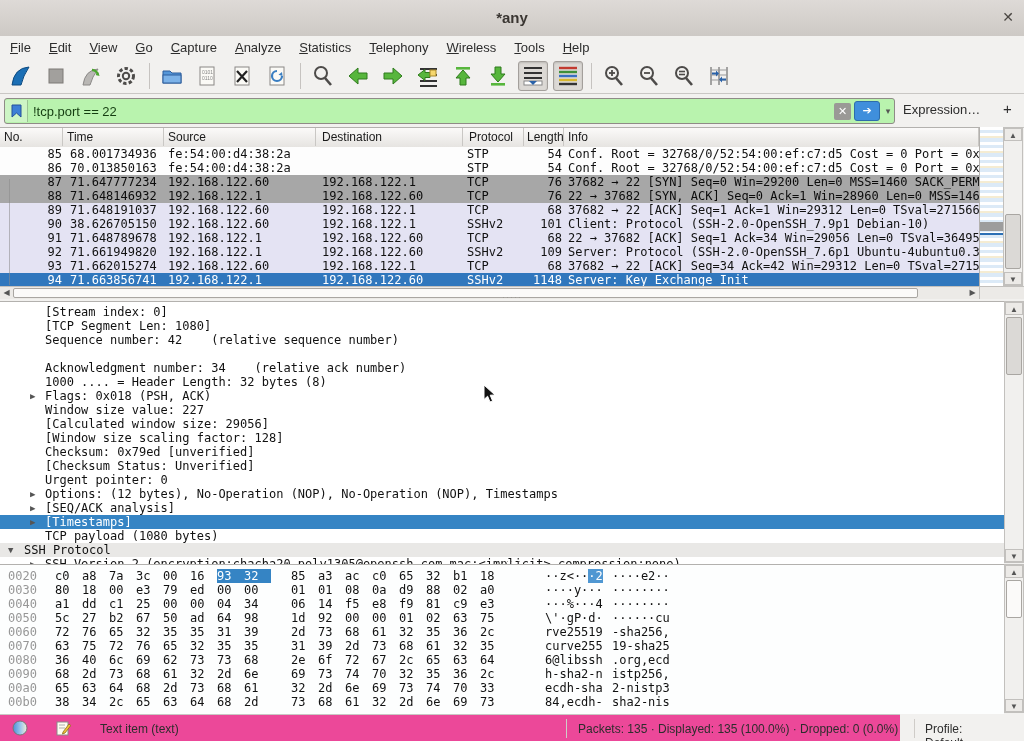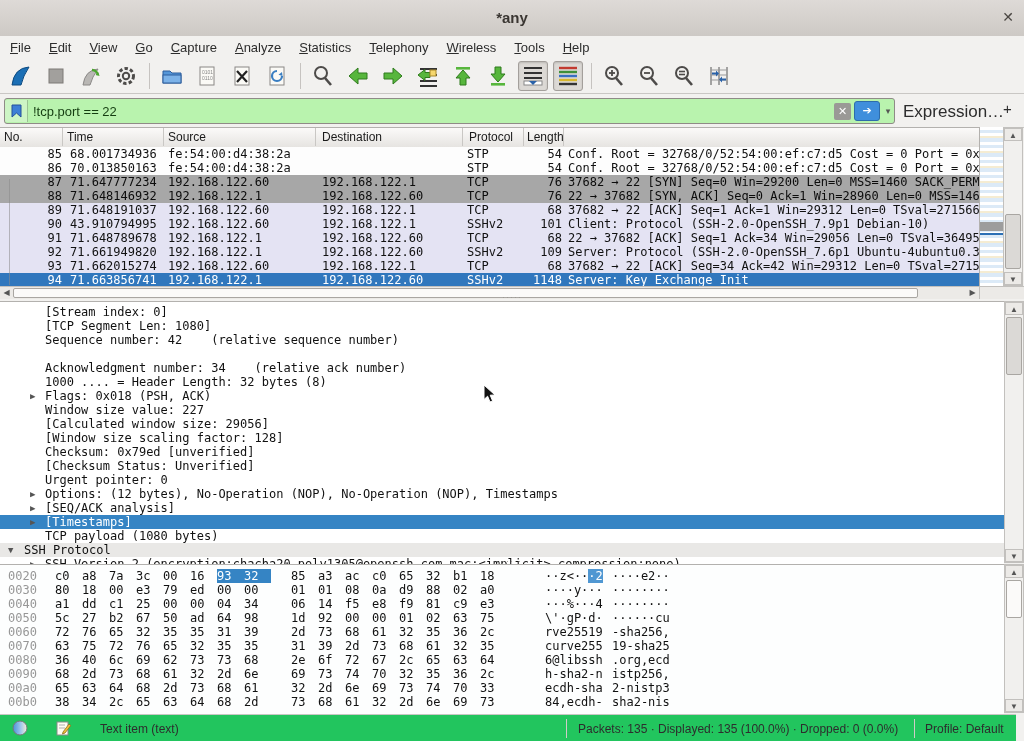--- a/index.html
+++ b/index.html
@@ -21,21 +21,21 @@
   .tb.pressed{border:1px solid #a39f9b;background:#dcd9d5;box-shadow:inset 0 1px 2px rgba(0,0,0,.15);}
   .tbsep{width:1px;height:26px;background:#c6c3c0;margin:0 7px 0 3px;}
   
   .filterbar{position:absolute;left:0;top:94px;width:1024px;height:33px;background:#f2f1ef;border-bottom:1px solid #c9c7c4;}
   .fwrap{position:absolute;left:4px;top:4px;width:889px;height:24px;border:1px solid #8f8b87;border-radius:3px;background:#b9f3ae;display:flex;align-items:center;}
   .fbook{width:22px;height:22px;border-right:1px solid #9bc294;display:flex;align-items:center;justify-content:center;background:#cdf5c5;border-radius:2px 0 0 2px;}
   .finput{flex:1;border:none;background:transparent;font-family:"Liberation Sans",sans-serif;font-size:13px;color:#143d10;outline:none;padding-left:5px;}
   .fclear{width:17px;height:17px;background:#9a9996;color:#fff;font-size:11px;line-height:17px;text-align:center;border-radius:2px;margin-right:3px;}
   .fapply{width:24px;height:18px;background:#3f8fdc;border:1px solid #2d6cab;border-radius:3px;color:#fff;font-size:11px;line-height:16px;text-align:center;margin-right:2px;}
   .fdrop{width:12px;color:#555;font-size:9px;text-align:center;}
-  .fexpr{position:absolute;left:903px;top:8px;font-size:17px;color:#2d2d2d;}
+  .fexpr{position:absolute;left:903px;top:8px;font-size:13px;color:#2d2d2d;}
   .fplus{position:absolute;left:1003px;top:6px;font-size:15px;color:#2d2d2d;}
   
   .plist{position:absolute;left:0;top:127px;width:979px;height:159px;background:#fff;border-top:1px solid #b3b1ae;overflow:hidden;}
   .phead{position:absolute;left:0;top:0;width:979px;height:19px;background:linear-gradient(#fbfaf9,#e6e4e1);border-bottom:1px solid #b3b1ae;}
   .phcell{position:absolute;top:0;height:18px;border-right:1px solid #c9c7c4;font-size:12px;color:#1a1a1a;padding:2px 0 0 4px;box-sizing:border-box;overflow:hidden;white-space:nowrap;}
   .prow{position:absolute;left:0;width:979px;height:14px;font-family:"DejaVu Sans Mono",monospace;font-size:12px;line-height:14px;white-space:nowrap;}
   .prow span{position:absolute;top:0;}
   .prow.stp{background:#fdfdfd;color:#111;}
   .prow.syn{background:#a7a7a7;color:#0c0c0c;}
   .prow.tcp{background:#e4e3f3;color:#111;}
@@ -65,21 +65,21 @@
   .dvscroll{position:absolute;left:1004px;top:301px;height:262px;}
   
   .hexpane{position:absolute;left:0;top:564px;width:1004px;height:149px;background:#fdfefe;border-top:1px solid #b3b1ae;overflow:hidden;}
   .hrow{position:absolute;left:0;width:1004px;height:14px;font-family:"DejaVu Sans Mono",monospace;font-size:12px;line-height:14px;}
   .hoff{position:absolute;left:8px;top:0;color:#979797;}
   .hbyte{position:absolute;top:0;width:20px;padding-right:7px;color:#111;}
   .hbyte.hsel{background:#3584c4;color:#fff;}
   .hasc{position:absolute;top:0;white-space:pre;color:#111;}
   .hasc .asel{background:#4f97d2;color:#fff;}
   
-  .statusbar{position:absolute;left:0;top:714px;width:1016px;height:27px;background:#22c55e;border-top:1px solid #c9c7c4;font-size:12px;color:#2d2d2d;}
+  .statusbar{position:absolute;left:0;top:714px;width:900px;height:27px;background:#ec4899;border-top:1px solid #c9c7c4;font-size:12px;color:#2d2d2d;}
   .st-left{position:absolute;left:100px;top:7px;}
   .st-pk{position:absolute;left:578px;top:7px;}
   .st-prof{position:absolute;left:925px;top:7px;}
   .st-sep{position:absolute;top:4px;width:1px;height:19px;background:#cfccc8;}
   .cursor{position:absolute;left:483px;top:384px;z-index:50;}
 </style>
 </head>
 <body>
 
 <div class="app">
@@ -266,20 +266,21 @@
   </div>
 
   <div class="plist">
     <div class="phead" id="phead">
         <div class="phcell" style="left: 0px; width: 63px; padding-left: 4px;">No.</div>
         <div class="phcell" style="left: 63px; width: 101px; padding-left: 4px;">Time</div>
         <div class="phcell" style="left: 164px; width: 152px; padding-left: 4px;">Source</div>
         <div class="phcell" style="left: 316px; width: 147px; padding-left: 6px;">Destination</div>
         <div class="phcell" style="left: 463px; width: 61px; padding-left: 6px;">Protocol</div>
         <div class="phcell" style="left: 524px; width: 40px; padding-left: 3px;">Length</div>
+        <div class="phcell" style="left: 564px; width: 415px; padding-left: 4px;">Info</div>
       </div>
     <div id="prows">
         <div class="prow stp" style="top: 19px;">
           <span style="left: 4px; width: 58px; text-align: right;">85</span>
           <span style="left: 70px;">68.001734936</span>
           <span style="left: 168px;">fe:54:00:d4:38:2a</span>
           <span style="left: 322px;"></span>
           <span style="left: 467px;">STP</span>
           <span style="left: 518px; width: 44px; text-align: right;">54</span>
           <span style="left: 568px;">Conf. Root = 32768/0/52:54:00:ef:c7:d5  Cost = 0  Port = 0x8001</span>
@@ -315,21 +316,21 @@
           <span style="left: 4px; width: 58px; text-align: right;">89</span>
           <span style="left: 70px;">71.648191037</span>
           <span style="left: 168px;">192.168.122.60</span>
           <span style="left: 322px;">192.168.122.1</span>
           <span style="left: 467px;">TCP</span>
           <span style="left: 518px; width: 44px; text-align: right;">68</span>
           <span style="left: 568px;">37682 → 22 [ACK] Seq=1 Ack=1 Win=29312 Len=0 TSval=2715664</span>
         </div>
         <div class="prow tcp" style="top: 89px;">
           <span style="left: 4px; width: 58px; text-align: right;">90</span>
-          <span style="left: 70px;">43.910794995</span>
+          <span style="left: 70px;">38.626705150</span>
           <span style="left: 168px;">192.168.122.60</span>
           <span style="left: 322px;">192.168.122.1</span>
           <span style="left: 467px;">SSHv2</span>
           <span style="left: 518px; width: 44px; text-align: right;">101</span>
           <span style="left: 568px;">Client: Protocol (SSH-2.0-OpenSSH_7.9p1 Debian-10)</span>
         </div>
         <div class="prow tcp" style="top: 103px;">
           <span style="left: 4px; width: 58px; text-align: right;">91</span>
           <span style="left: 70px;">71.648789678</span>
           <span style="left: 168px;">192.168.122.1</span>

